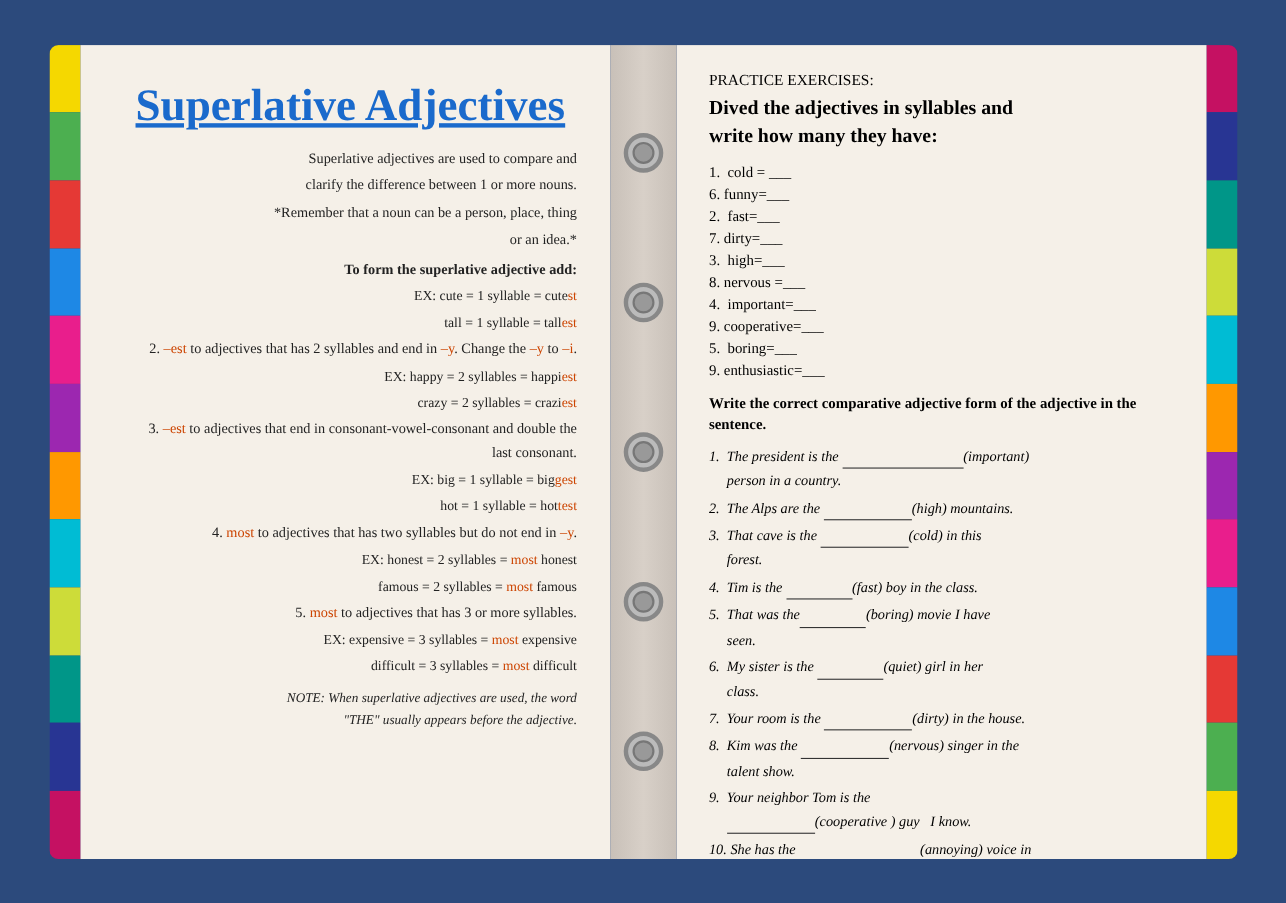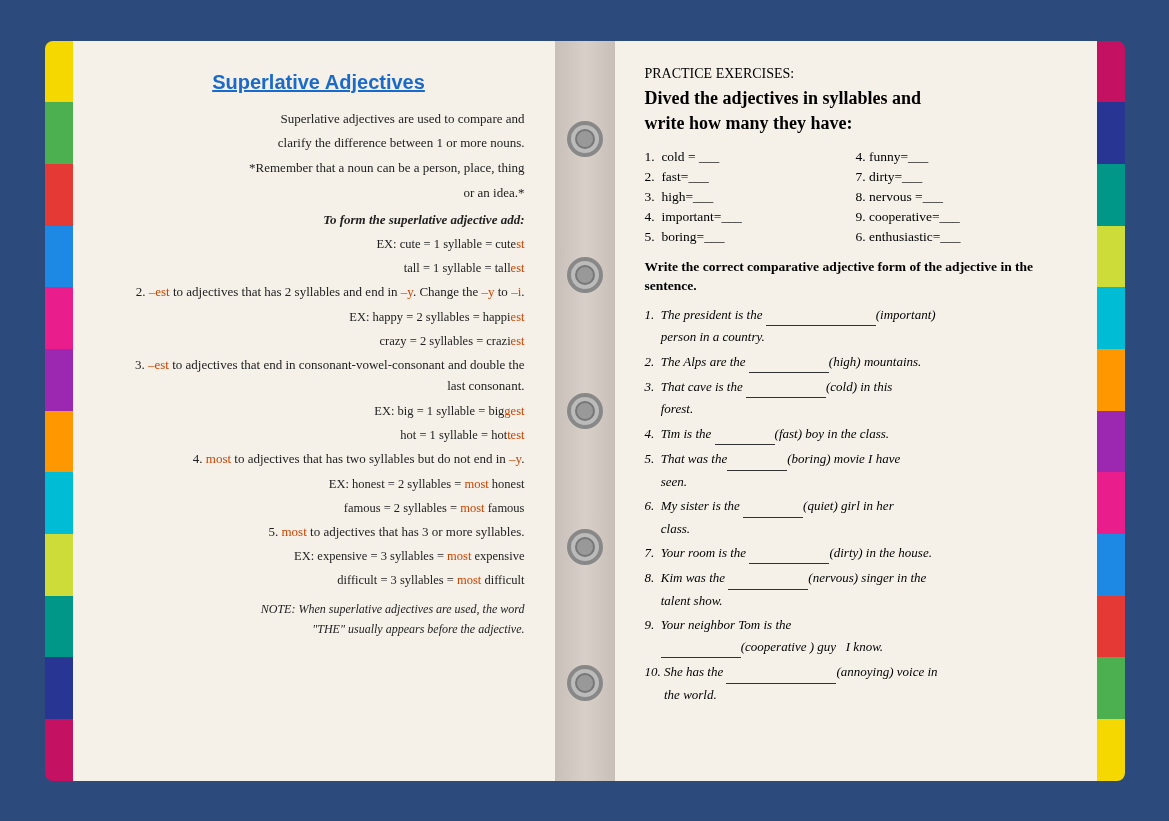--- a/index.html
+++ b/index.html
@@ -102,48 +102,47 @@
     
     .right-page {
       flex: 1;
       background-color: #f5f0e8;
       padding: 25px 40px 20px 30px;
       margin-right: 28px;
     }
 
     
     .title {
-      font-size: 20px;
+      font-size: 41px;
       font-weight: bold;
       color: #1a6acc;
       text-decoration: underline;
       text-align: center;
       margin-bottom: 15px;
-      font-family: Liberation Sans, sans-serif;
+      font-family: Liberation Serif, serif;
     }
 
     .left-content {
       font-size: 13px;
       line-height: 1.6;
       color: #222;
     }
 
     .left-content p {
       margin-bottom: 4px;
       text-align: right;
     }
 
     .bold { font-weight: bold; }
     .dark-orange { color: #cc4400; }
 
     .rule-header {
       font-weight: bold;
       margin-top: 6px;
       margin-bottom: 2px;
-      font-style: italic;
     }
 
     .rule-item {
       margin-left: 10px;
       margin-bottom: 4px;
     }
 
     .example {
       margin-left: 35px;
       font-size: 12.5px;
@@ -164,21 +163,21 @@
 
     .practice-title {
       font-size: 18px;
       font-weight: bold;
       margin-bottom: 12px;
       line-height: 1.4;
     }
 
     .syllable-grid {
       display: grid;
-      grid-template-columns: 1fr 1fr;
+      grid-template-columns: 1fr;
       gap: 2px 10px;
       margin-bottom: 12px;
       font-size: 13.5px;
     }
 
     .syllable-item {
       padding: 1px 0;
     }
 
     .write-section-title {
@@ -297,29 +296,29 @@
   </div>
 
   <div class="right-page">
     <p class="practice-header">PRACTICE EXERCISES:</p>
     <p class="practice-title">
       <strong>Dived the adjectives in syllables and<br>write how many they have:</strong>
     </p>
 
     <div class="syllable-grid">
       <div class="syllable-item">1.&nbsp; cold = ___</div>
-      <div class="syllable-item">4. funny=___</div>
+      <div class="syllable-item">6. funny=___</div>
       <div class="syllable-item">2.&nbsp; fast=___</div>
       <div class="syllable-item">7. dirty=___</div>
       <div class="syllable-item">3.&nbsp; high=___</div>
       <div class="syllable-item">8. nervous =___</div>
       <div class="syllable-item">4.&nbsp; important=___</div>
       <div class="syllable-item">9. cooperative=___</div>
       <div class="syllable-item">5.&nbsp; boring=___</div>
-      <div class="syllable-item">6. enthusiastic=___</div>
+      <div class="syllable-item">9. enthusiastic=___</div>
     </div>
 
     <p class="write-section-title">
       <strong>Write the correct comparative adjective form of the adjective in the sentence.</strong>
     </p>
 
     <div class="sentence-list">
       <div class="sentence-item">
         1.&nbsp; The president is the <span class="blank blank-long">&nbsp;&nbsp;&nbsp;&nbsp;&nbsp;&nbsp;&nbsp;&nbsp;&nbsp;&nbsp;&nbsp;&nbsp;&nbsp;&nbsp;</span>(important)<br>
         &nbsp;&nbsp;&nbsp;&nbsp;&nbsp;person in a country.

